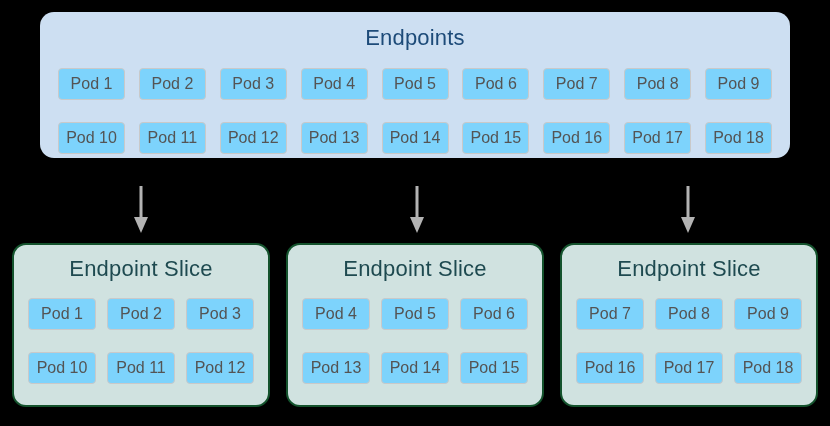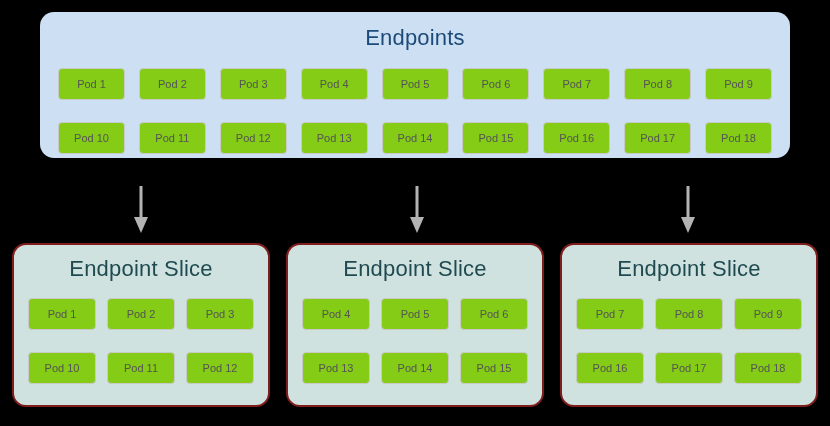--- a/index.html
+++ b/index.html
@@ -44,48 +44,48 @@
     display: flex;
     justify-content: space-between;
     padding: 0 18px;
   }
   .pods-row.row1 { margin-top: 17px; }
   .pods-row.row2 { margin-top: 22px; }
   .pod {
     width: 67px;
     height: 32px;
     box-sizing: border-box;
-    background: #84cc16;
+    background: #7dd3fc;
     border: 1px solid #c9c9c9;
     border-radius: 4px;
     display: flex;
     align-items: center;
     justify-content: center;
-    font-size: 11px;
+    font-size: 16px;
     color: #545454;
     white-space: nowrap;
   }
   
   .arrow {
     position: absolute;
     top: 186px;
     width: 16px;
     height: 48px;
   }
   .arrow-1 { left: 133px; }
   .arrow-2 { left: 409px; }
   .arrow-3 { left: 680px; }
   
   .slice {
     position: absolute;
     top: 243px;
     width: 258px;
     height: 164px;
     background: #d0e2e0;
-    border: 2px solid #7f1d1d;
+    border: 2px solid #14532d;
     border-radius: 14px;
     box-sizing: border-box;
   }
   .slice-1 { left: 12px; }
   .slice-2 { left: 286px; }
   .slice-3 { left: 560px; }
   .slice-title {
     margin-top: 11px;
     color: #1e4a50;
   }

